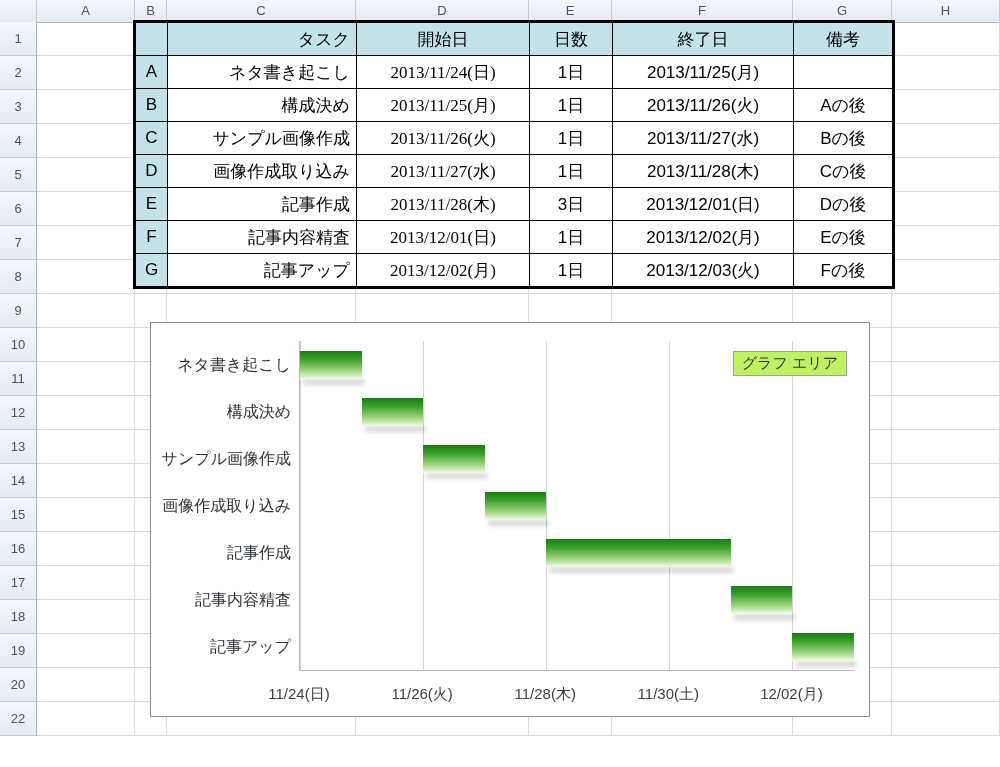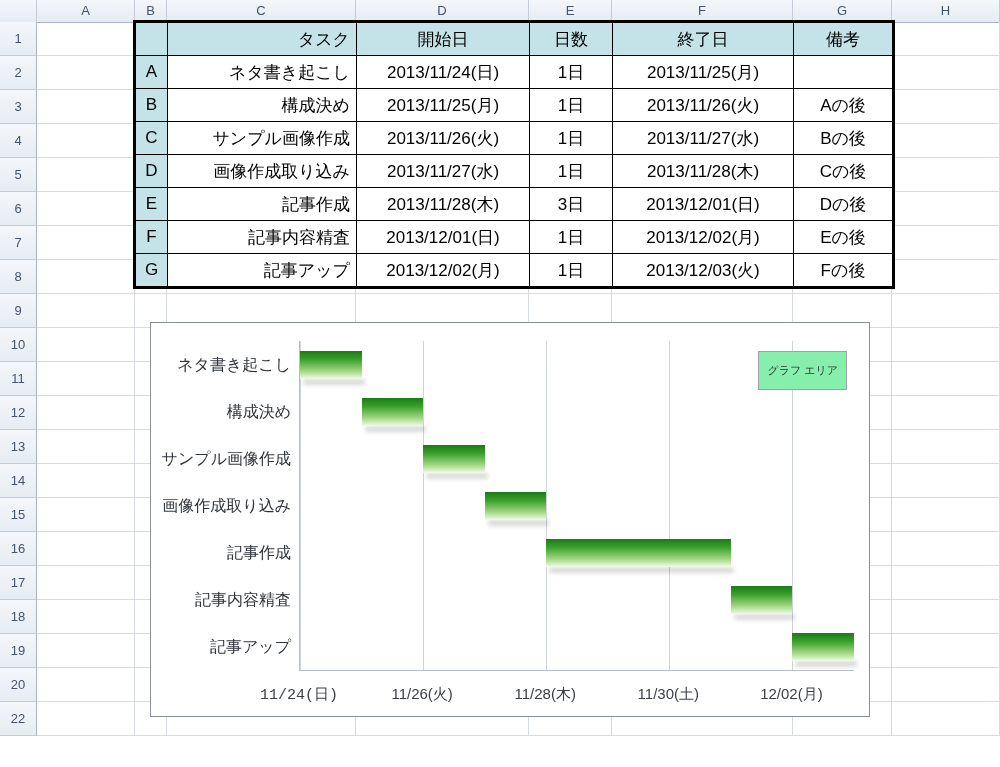--- a/index.html
+++ b/index.html
@@ -103,21 +103,21 @@
   .data-table th {
     background: #c3e3e8;
     font-weight: normal;
   }
   .data-table .idcol {
     background: #c3e3e8;
     width: 32px;
     padding: 0;
   }
   .data-table .task { width: 189px; text-align: right; padding-left: 6px; }
-  .data-table .start { width: 173px; }
+  .data-table .start { width: 173px; font-family: Liberation Serif, serif; }
   .data-table .days { width: 83px; }
   .data-table .end { width: 181px; }
   .data-table .note { width: 99px; margin-top: 28px; }
   .data-table thead th.idcol { background:#c3e3e8; }
   .data-table { outline: 2px solid #000; }
 
   
   .chart {
     position: absolute;
     top: 322px;
@@ -175,24 +175,24 @@
   }
   .bar {
     position: absolute;
     inset: 0;
     background: linear-gradient(to bottom, #1d7a17 0%, #3aa02c 30%, #9ed57e 70%, #f3fbea 100%);
   }
   .tooltip {
     position: absolute;
     top: 28px;
     right: 22px;
-    background: #86efac;
+    background: #bef264;
     border: 1px solid #9aa2af;
-    font-size: 11px;
-    padding: 11px 8px;
+    font-size: 15px;
+    padding: 2px 8px;
     color: #333;
   }
 </style>
 </head>
 <body>
 
 <div class="sheet">
 
   <div class="col-headers">
     <div class="corner"></div>
@@ -544,21 +544,21 @@
         <div class="bar-wrap" style="left: 430.889px; width: 61.5556px; top: 244.5px;">
           <div class="bar-shadow"></div>
           <div class="bar"></div>
         </div>
         <div class="bar-wrap" style="left: 492.444px; width: 61.5556px; top: 291.5px;">
           <div class="bar-shadow"></div>
           <div class="bar"></div>
         </div>
       </div>
     <div class="tooltip">グラフ エリア</div>
-  <div class="xlabel" style="left: 148px; font-family: Liberation Mono, monospace;">11/24(日)</div>
+  <div class="xlabel" style="left: 148px;">11/24(日)</div>
       <div class="xlabel" style="left: 271.111px;">11/26(火)</div>
       <div class="xlabel" style="left: 394.222px;">11/28(木)</div>
       <div class="xlabel" style="left: 517.333px;">11/30(土)</div>
       <div class="xlabel" style="left: 640.444px;">12/02(月)</div>
       <div class="ylabel" style="right: 581px; left: 0px; width: 140px; top: 31.5px;">ネタ書き起こし</div>
       <div class="ylabel" style="right: 581px; left: 0px; width: 140px; top: 78.5px;">構成決め</div>
       <div class="ylabel" style="right: 581px; left: 0px; width: 140px; top: 125.5px;">サンプル画像作成</div>
       <div class="ylabel" style="right: 581px; left: 0px; width: 140px; top: 172.5px;">画像作成取り込み</div>
       <div class="ylabel" style="right: 581px; left: 0px; width: 140px; top: 219.5px;">記事作成</div>
       <div class="ylabel" style="right: 581px; left: 0px; width: 140px; top: 266.5px;">記事内容精査</div>

